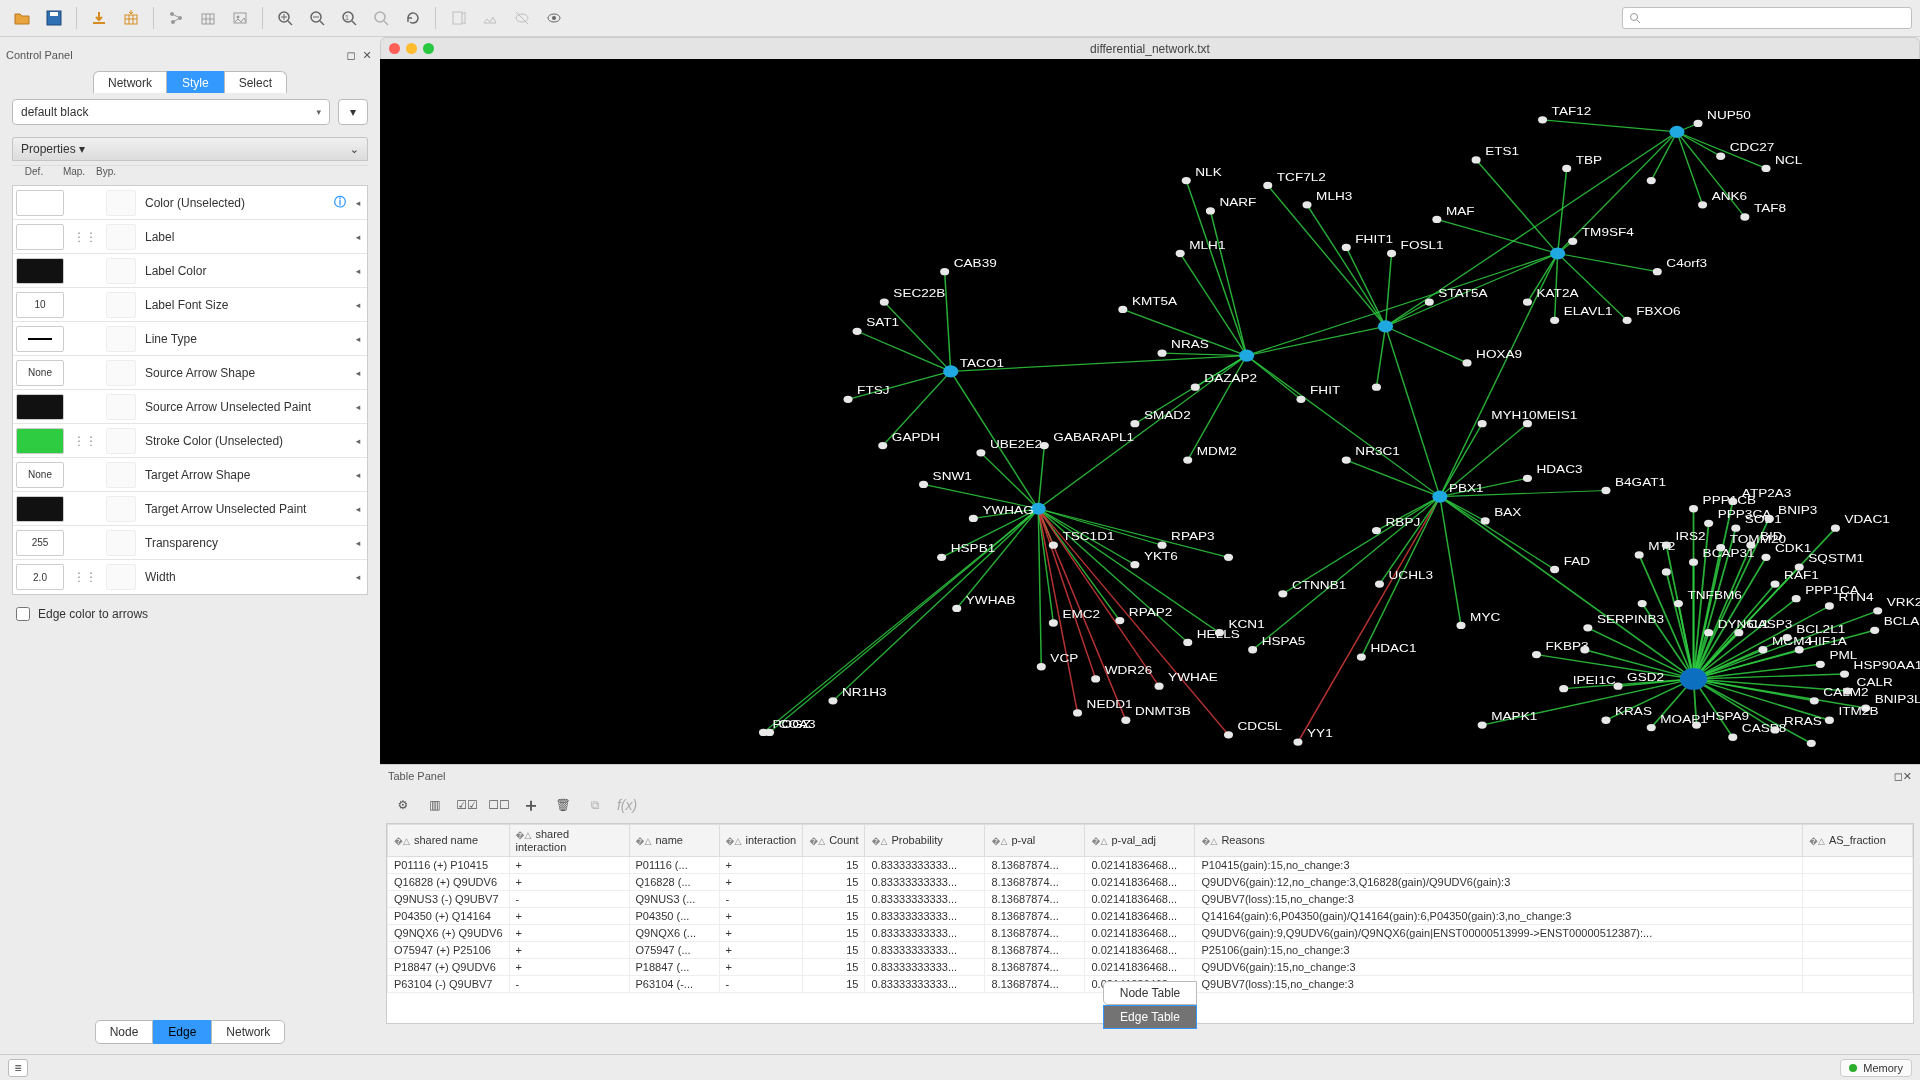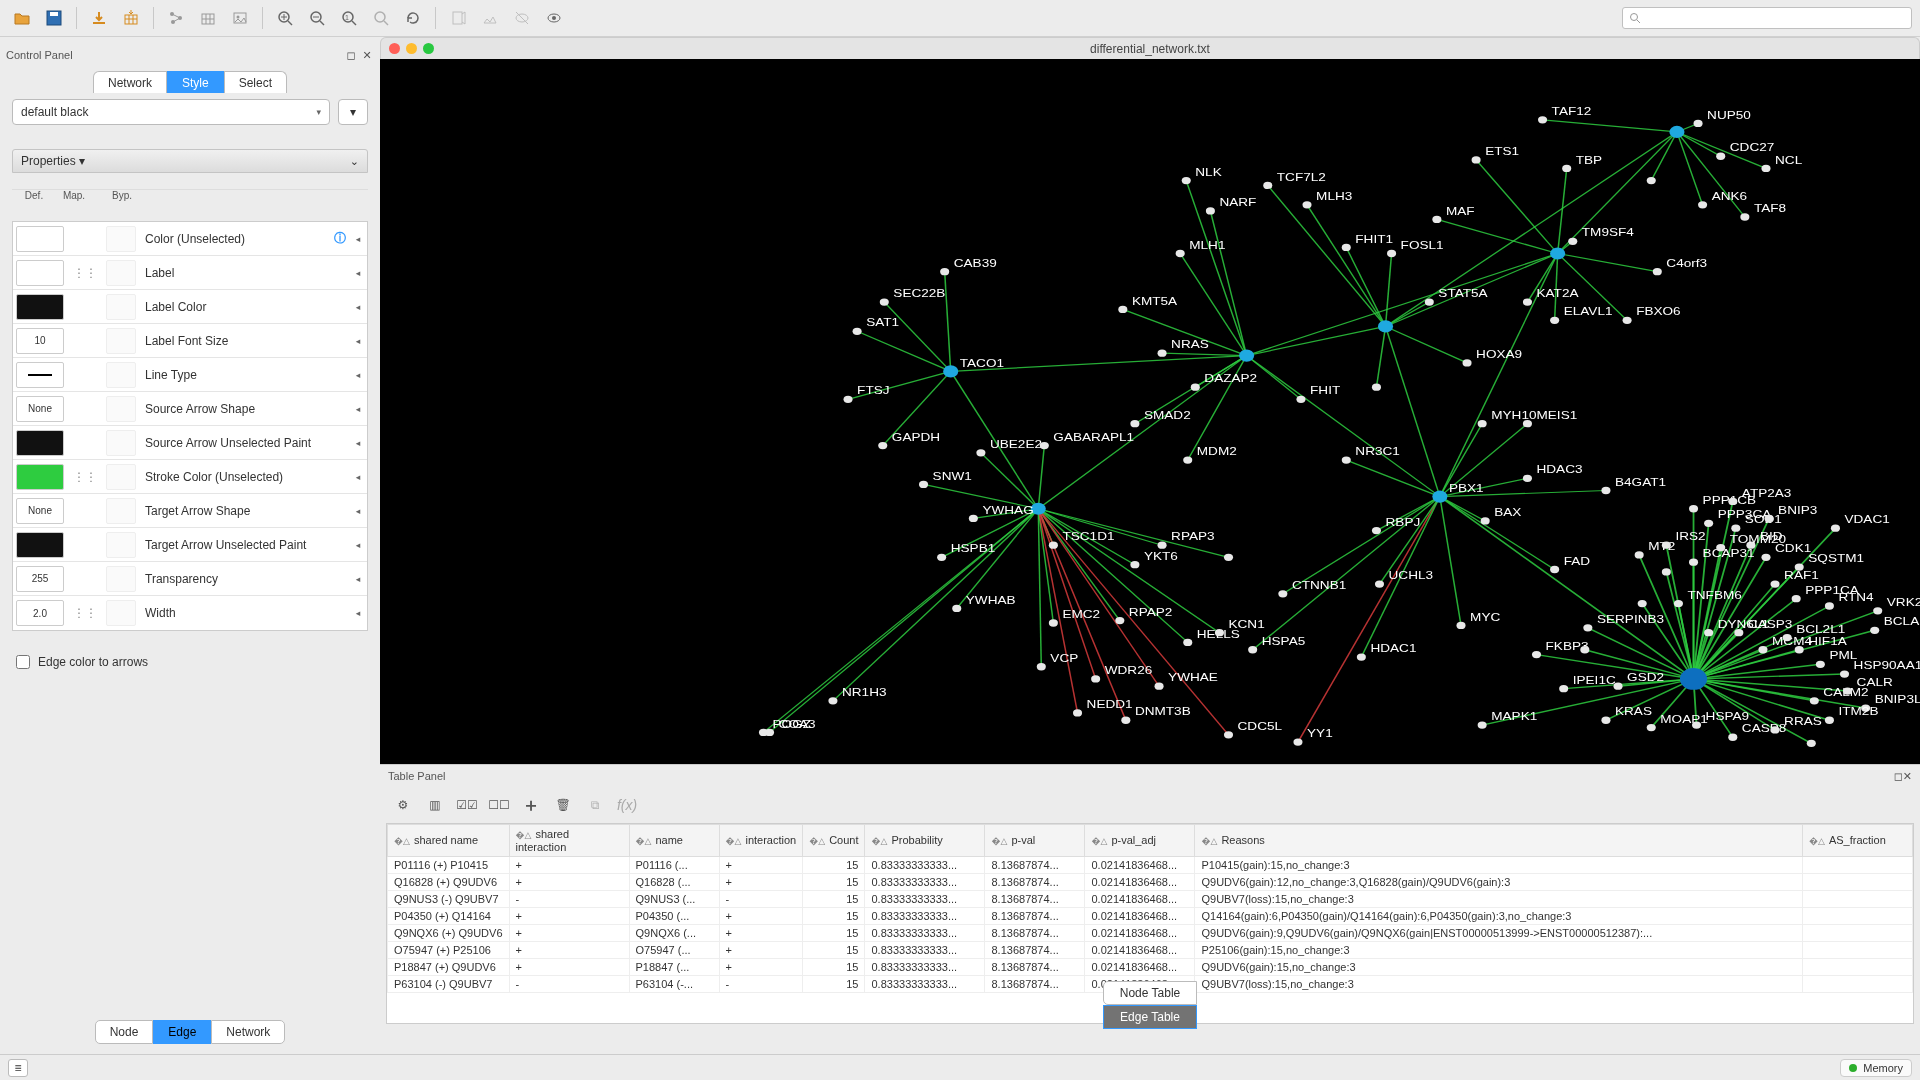--- a/index.html
+++ b/index.html
@@ -20,32 +20,32 @@
 
 .cp-head { height: 20px; display: flex; align-items: center; padding: 0 6px; font-size: 11px; color: #555; margin-top: 8px; }
 .cp-head .spacer { flex: 1; }
 .cp-head .wbtn { width: 14px; height: 14px; margin-left: 2px; cursor: pointer; display:flex; align-items:center; justify-content:center; }
 .cp-tabs { height: 28px; display: flex; align-items: flex-end; justify-content: center; gap: 0; }
 .cp-tab { padding: 4px 14px; font-size: 12px; background: #fff; border: 1px solid #bbb; border-bottom: none; margin-bottom: -1px; cursor: pointer; }
 .cp-tab:first-child { border-top-left-radius: 6px; }
 .cp-tab:last-child { border-top-right-radius: 6px; }
 .cp-tab.active { background: #3399ff; color: #fff; border-color: #3399ff; }
 
-.style-body { flex: 1; background: #ececec; padding: 6px 12px; display: flex; flex-direction: column; gap: 16px; overflow:hidden;}
+.style-body { flex: 1; background: #ececec; padding: 6px 12px; display: flex; flex-direction: column; gap: 4px; overflow:hidden;}
 .style-dd-row { display: flex; gap: 8px; }
 .style-dd { flex: 1; height: 26px; background: #fff; border: 1px solid #bbb; border-radius: 4px; display: flex; align-items: center; padding: 0 8px; font-size: 12px; position: relative; }
 .style-dd::after { content: "▾"; position: absolute; right: 8px; font-size: 9px; color: #666; }
 .style-dd-small { width: 30px; height: 26px; background: #fff; border: 1px solid #bbb; border-radius: 4px; display:flex; align-items:center; justify-content:center; }
 
 .props-hdr { margin-top: 8px; height: 24px; background: linear-gradient(#f0f0f0,#dcdcdc); border: 1px solid #c4c4c4; border-radius: 3px 3px 0 0; display: flex; align-items: center; padding: 0 8px; font-size: 12px; }
 .props-hdr .chev { margin-left: auto; font-size: 11px; }
 .props-subhdr { height: 16px; display: flex; font-size: 10px; color: #555; padding: 0 4px; gap:4px; border-top:1px solid #ddd;}
 .props-subhdr span:nth-child(1){width:36px;text-align:center;}
 .props-subhdr span:nth-child(2){width:36px;text-align:center;}
-.props-subhdr span:nth-child(3){width:36px;text-align:right;}
+.props-subhdr span:nth-child(3){width:36px;text-align:left;}
 
 .prop-rows { background:#fff; border:1px solid #ccc; }
 .prop-row { height: 34px; display: flex; align-items: center; border-bottom: 1px solid #e5e5e5; }
 .prop-row:last-child{border-bottom:none;}
 .swatch { width: 48px; height: 26px; margin: 0 3px; border: 1px solid #ccc; border-radius:2px; display:flex; align-items:center; justify-content:center; font-size:10px; background:#fff;}
 .maphandle { width:30px; height:26px; margin:0 3px; display:flex; align-items:center; justify-content:center; color:#888; cursor:grab;}
 .byp { width:30px; height:26px; margin:0 3px; border:1px solid #eee; border-radius:2px; background:#fafafa;}
 .prop-label { flex:1; padding-left:6px; font-size:12px;}
 .prop-arrow { width:18px; text-align:center; font-size:9px; color:#666;}
 .info-i { width:18px; color:#3399ff; font-weight:bold; text-align:center;}

